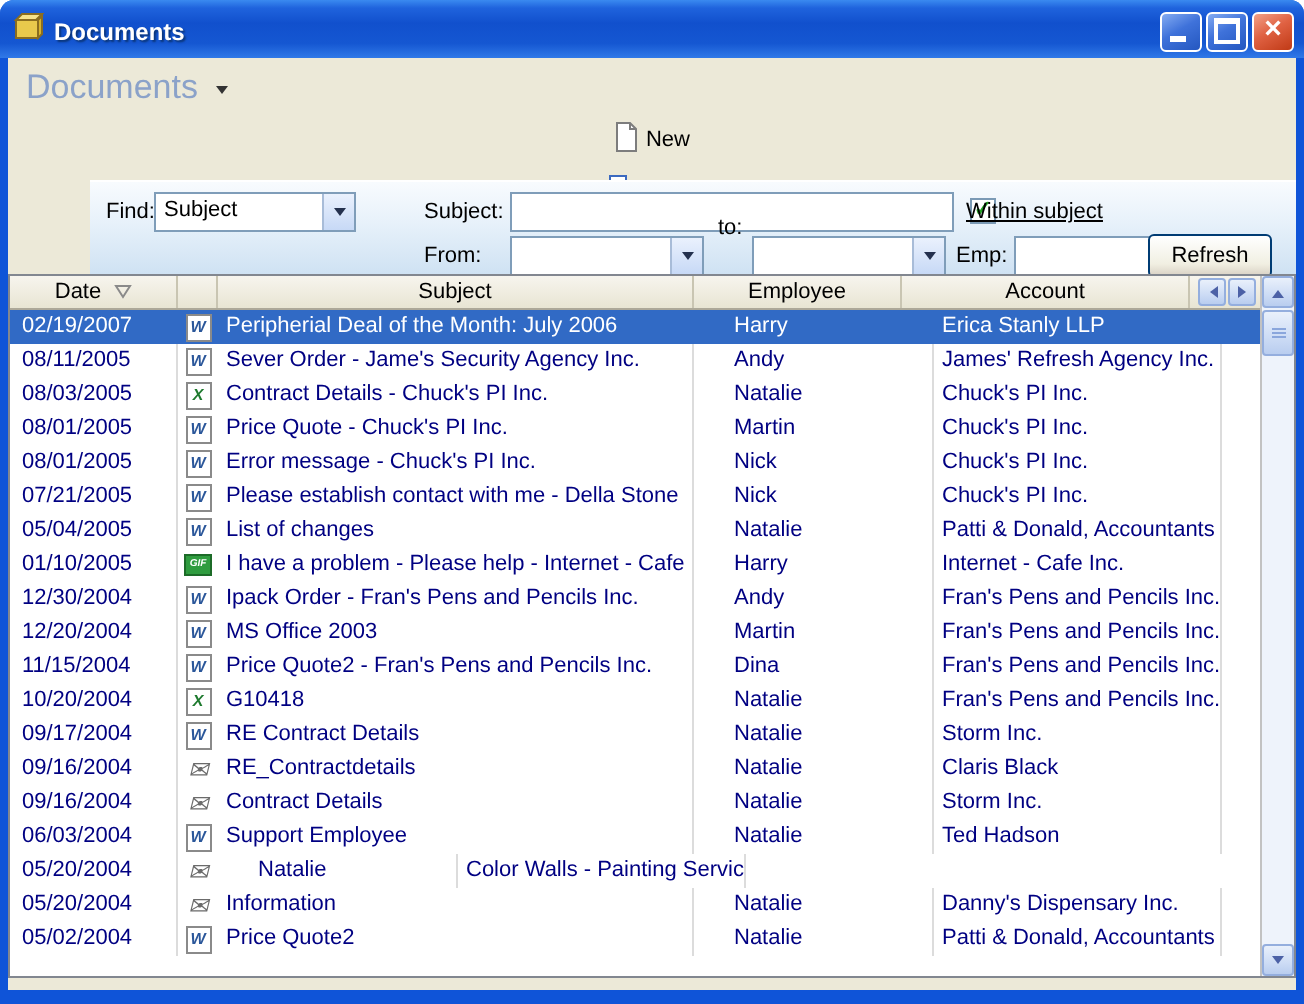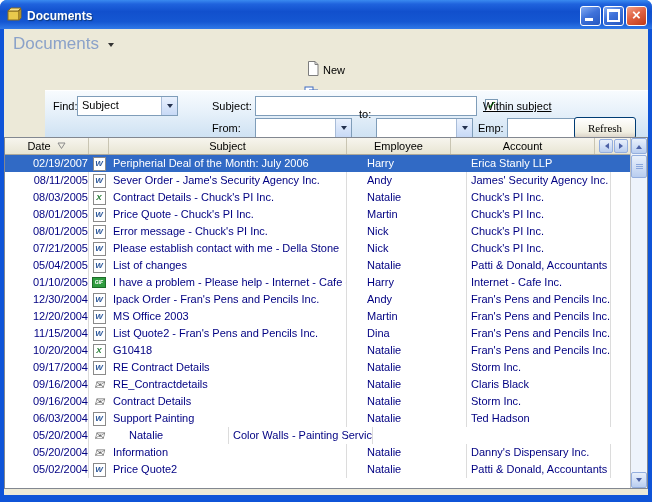--- a/index.html
+++ b/index.html
@@ -60,21 +60,21 @@
   .th-icon{width:20px;}
   .th-subj{width:238px;}
   .th-emp{width:104px;}
   .th-acct{width:144px;}
   .th-fill{width:35px;border-right:none;display:flex;align-items:center;justify-content:flex-end;gap:1px;padding-right:2px;cursor:default;}
   .sort-ico{margin-left:6px;display:inline-flex;}
 
   .tbody{position:absolute;top:17px;left:0;right:17px;bottom:0;overflow:hidden;}
   .trow{display:flex;height:17px;line-height:16px;font-size:11px;color:#000082;cursor:default;}
   .trow span{overflow:hidden;white-space:nowrap;}
-  .c-date{width:84px;padding-left:24px;border-right:1px solid #dcdcdc;text-align:right;}
+  .c-date{width:84px;padding-left:6px;border-right:1px solid #dcdcdc;}
   .c-icon{width:20px;display:flex;align-items:center;justify-content:center;}
   .c-subj{width:238px;padding-left:4px;border-right:1px solid #dcdcdc;}
   .c-emp{width:104px;padding-left:4px;border-right:1px solid #dcdcdc;margin-left:16px;}
   .c-acct{width:144px;padding-left:4px;border-right:1px solid #dcdcdc;}
   .c-fill{flex:1;}
   .trow.selected{background:#316AC5;color:#fff;}
   .trow.selected span{border-color:transparent;}
 
   
   .ic{display:inline-flex;align-items:center;justify-content:center;width:13px;height:14px;background:#fff;border:1px solid #8a8a8a;font-weight:bold;font-size:8px;line-height:1;}
@@ -224,21 +224,21 @@
         <span class="val"></span>
         <span class="dd"></span>
       </span>
       <span class="flabel" style="left:314px;top:17px;">to:</span>
       <span class="combo" style="left:331px;top:27px;width:97px;">
         <span class="val"></span>
         <span class="dd"></span>
       </span>
       <span class="flabel" style="left:433px;top:31px;">Emp:</span>
       <input class="tinput" style="left: 462px; top: 27px; width: 93px; height: 20px;">
-      <span class="xpbtn" style="left:529px;top:26px;width:62px;font-family:Liberation Serif, serif;">Refresh</span>
+      <span class="xpbtn" style="left:529px;top:26px;width:62px;">Refresh</span>
     </div>
 
     <div class="tablewrap">
       <div class="thead">
         <span class="th th-date">
           <span>Date</span>
           <span class="sort-ico">
               <svg width="9" height="8" viewBox="0 0 9 8">
                 <path d="M1 1 h7 L4.5 6.5z" fill="none" stroke="#8a8a8a"></path>
               </svg>
@@ -275,21 +275,21 @@
     <span class="c-acct">Erica Stanly LLP</span>
     <span class="c-fill"></span>
   </div>
           <div class="trow">
     <span class="c-date">08/11/2005</span>
     <span class="c-icon">
               <i class="ic ic-word"></i>
             </span>
     <span class="c-subj">Sever Order - Jame's Security Agency Inc.</span>
     <span class="c-emp">Andy</span>
-    <span class="c-acct">James' Security Agency Inc.</span>
+    <span class="c-acct">James' Refresh Agency Inc.</span>
     <span class="c-fill"></span>
   </div>
           <div class="trow">
     <span class="c-date">08/03/2005</span>
     <span class="c-icon">
               <i class="ic ic-excel"></i>
             </span>
     <span class="c-subj">Contract Details - Chuck's PI Inc.</span>
     <span class="c-emp">Natalie</span>
     <span class="c-acct">Chuck's PI Inc.</span>
@@ -363,21 +363,21 @@
     <span class="c-subj">MS Office 2003</span>
     <span class="c-emp">Martin</span>
     <span class="c-acct">Fran's Pens and Pencils Inc.</span>
     <span class="c-fill"></span>
   </div>
           <div class="trow">
     <span class="c-date">11/15/2004</span>
     <span class="c-icon">
               <i class="ic ic-word"></i>
             </span>
-    <span class="c-subj">List Quote2 - Fran's Pens and Pencils Inc.</span>
+    <span class="c-subj">Price Quote2 - Fran's Pens and Pencils Inc.</span>
     <span class="c-emp">Dina</span>
     <span class="c-acct">Fran's Pens and Pencils Inc.</span>
     <span class="c-fill"></span>
   </div>
           <div class="trow">
     <span class="c-date">10/20/2004</span>
     <span class="c-icon">
               <i class="ic ic-excel"></i>
             </span>
     <span class="c-subj">G10418</span>
@@ -413,21 +413,21 @@
     <span class="c-subj">Contract Details</span>
     <span class="c-emp">Natalie</span>
     <span class="c-acct">Storm Inc.</span>
     <span class="c-fill"></span>
   </div>
           <div class="trow">
     <span class="c-date">06/03/2004</span>
     <span class="c-icon">
               <i class="ic ic-word"></i>
             </span>
-    <span class="c-subj">Support Painting</span>
+    <span class="c-subj">Support Employee</span>
     <span class="c-emp">Natalie</span>
     <span class="c-acct">Ted Hadson</span>
     <span class="c-fill"></span>
   </div>
           <div class="trow">
     <span class="c-date">05/20/2004</span>
     <span class="c-icon">
               <i class="ic ic-mail"></i>
             </span>
     <span class="c-emp">Natalie</span>

